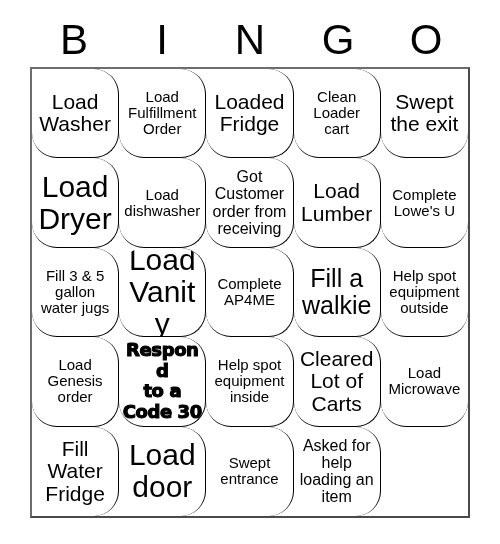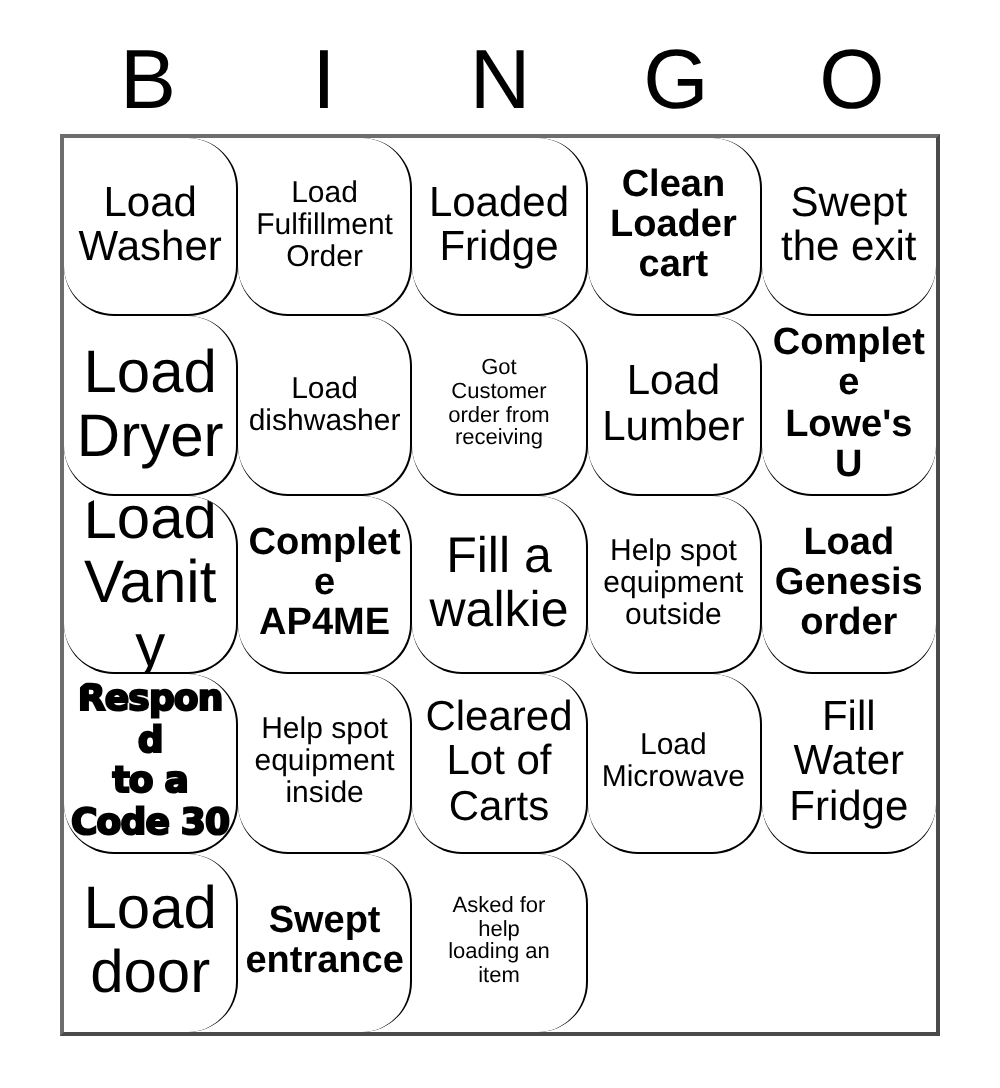--- a/index.html
+++ b/index.html
@@ -81,23 +81,23 @@
   .cell-text {
     display: block;
     width: 100%;
     line-height: 1.07;
     font-family: "Liberation Sans", sans-serif;
     white-space: pre-line;
     word-wrap: break-word;
   }
 
   
-  .size-xs  { font-size: 11px; }
+  .size-xs  { font-size: 16px; }
   .size-sm  { font-size: 15px; }
-  .size-md  { font-size: 19px; font-weight: bold; }
+  .size-md  { font-size: 15px; }
   .size-lg  { font-size: 21px; }
   .size-xl  { font-size: 25px; }
   .size-xxl { font-size: 30px; }
 
   
   .style-heavy {
     font-family: "DejaVu Sans", sans-serif;
     font-weight: bold;
     font-size: 18px;
     letter-spacing: -0.4px;
@@ -158,20 +158,25 @@
       </div>
       <div class="bingo-cell">
         <span class="cell-text size-lg">Load
 Lumber</span>
       </div>
       <div class="bingo-cell">
         <span class="cell-text size-md">Complete
 Lowe's U</span>
       </div>
       <div class="bingo-cell">
+        <span class="cell-text size-sm">Fill 3 &amp; 5
+gallon
+water jugs</span>
+      </div>
+      <div class="bingo-cell">
         <span class="cell-text size-xxl">Load
 Vanity</span>
       </div>
       <div class="bingo-cell">
         <span class="cell-text size-md">Complete
 AP4ME</span>
       </div>
       <div class="bingo-cell">
         <span class="cell-text size-xl">Fill a
 walkie</span>

